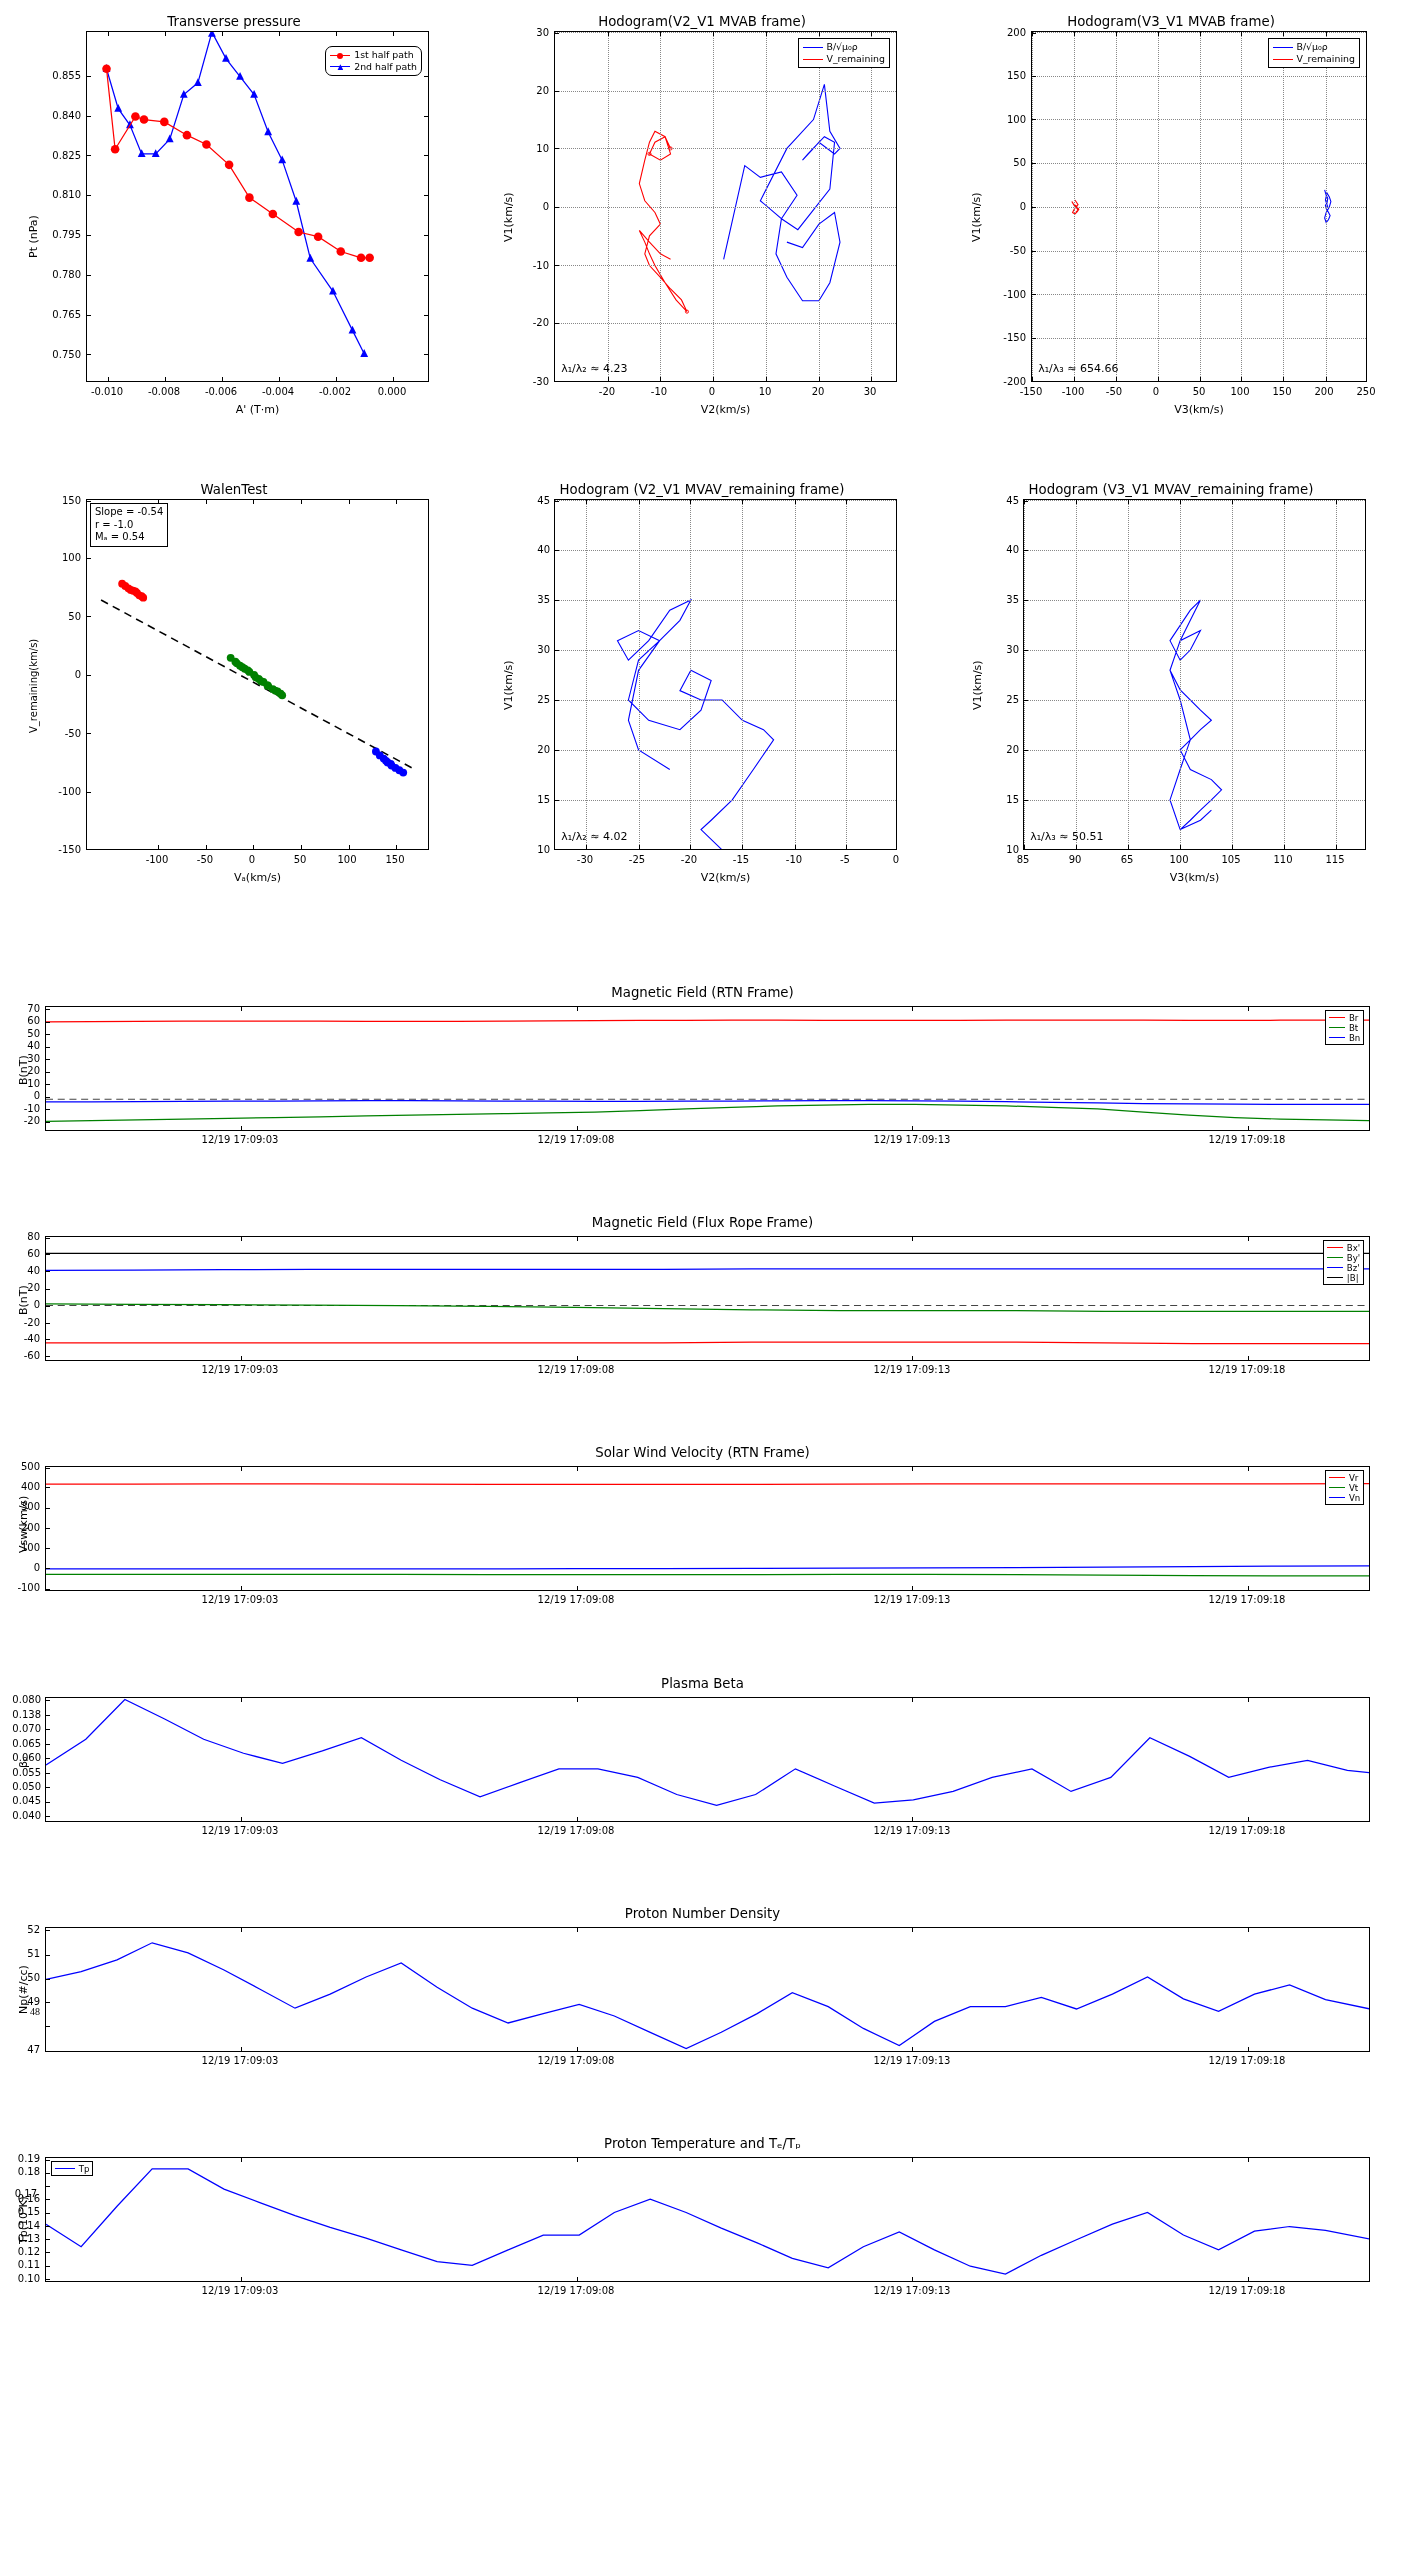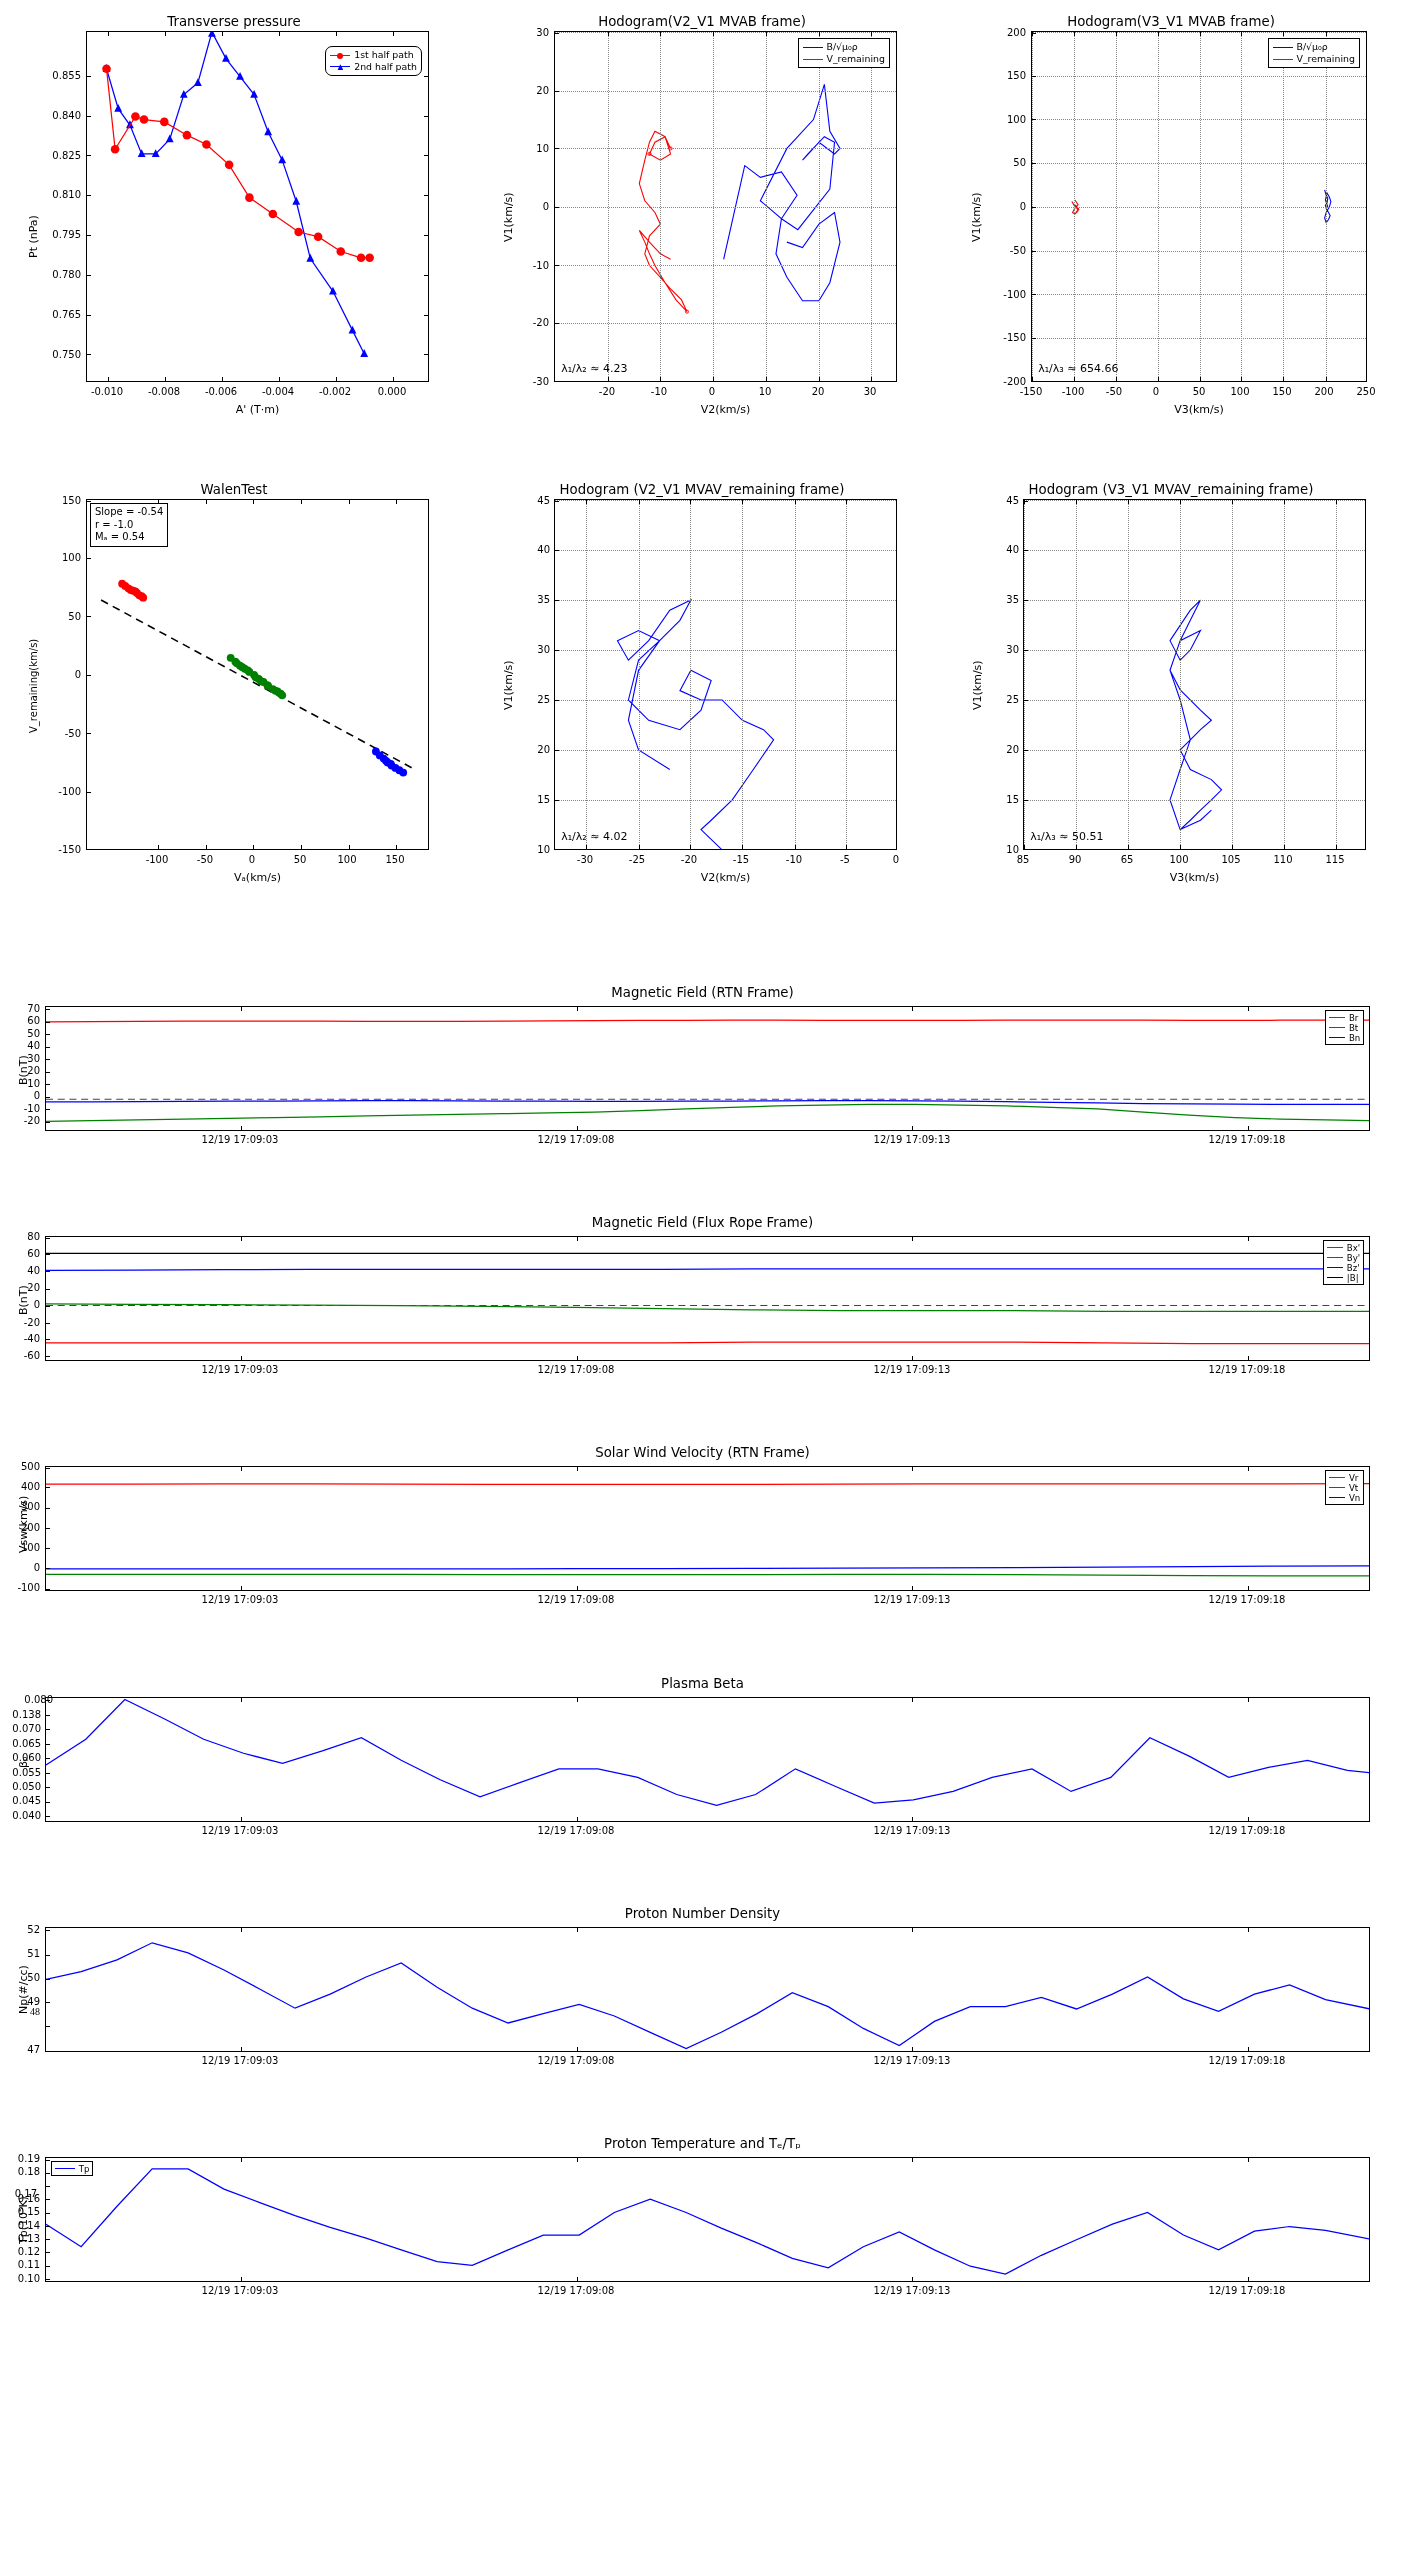--- a/index.html
+++ b/index.html
@@ -713,21 +713,21 @@
     <div class="tickmark-y" style="top:2.3px;"></div>
   </div>
   <div class="ticky" style="left:0px;top:148px;width:41px;">0.040</div>
   <div class="ticky" style="left:0px;top:133px;width:41px;">0.045</div>
   <div class="ticky" style="left:0px;top:119px;width:41px;">0.050</div>
   <div class="ticky" style="left:0px;top:105px;width:41px;">0.055</div>
   <div class="ticky" style="left:0px;top:90px;width:41px;">0.060</div>
   <div class="ticky" style="left:0px;top:76px;width:41px;">0.065</div>
   <div class="ticky" style="left:0px;top:61px;width:41px;">0.070</div>
   <div class="ticky" style="left:0px;top:47px;width:41px;">0.138</div>
-  <div class="ticky" style="left:0px;top:32px;width:41px;padding-left:12px;">0.080</div>
+  <div class="ticky" style="left:0px;top:32px;width:41px;">0.080</div>
   <div class="tickx" style="left:240px;top:158px;">12/19 17:09:03</div>
   <div class="tickx" style="left:576px;top:158px;">12/19 17:09:08</div>
   <div class="tickx" style="left:912px;top:158px;">12/19 17:09:13</div>
   <div class="tickx" style="left:1247px;top:158px;">12/19 17:09:18</div>
   <div class="ylabel" style="left:17px;top:101px;">βₚ</div>
 </div>
 
 <div class="panel" style="left:0px;top:1897px;width:1405px;height:203px;">
   <div class="title" style="top:9.4px;left:0;">Proton Number Density</div>
   <div class="axes" style="left:45px;top:30px;width:1325px;height:125px;">

